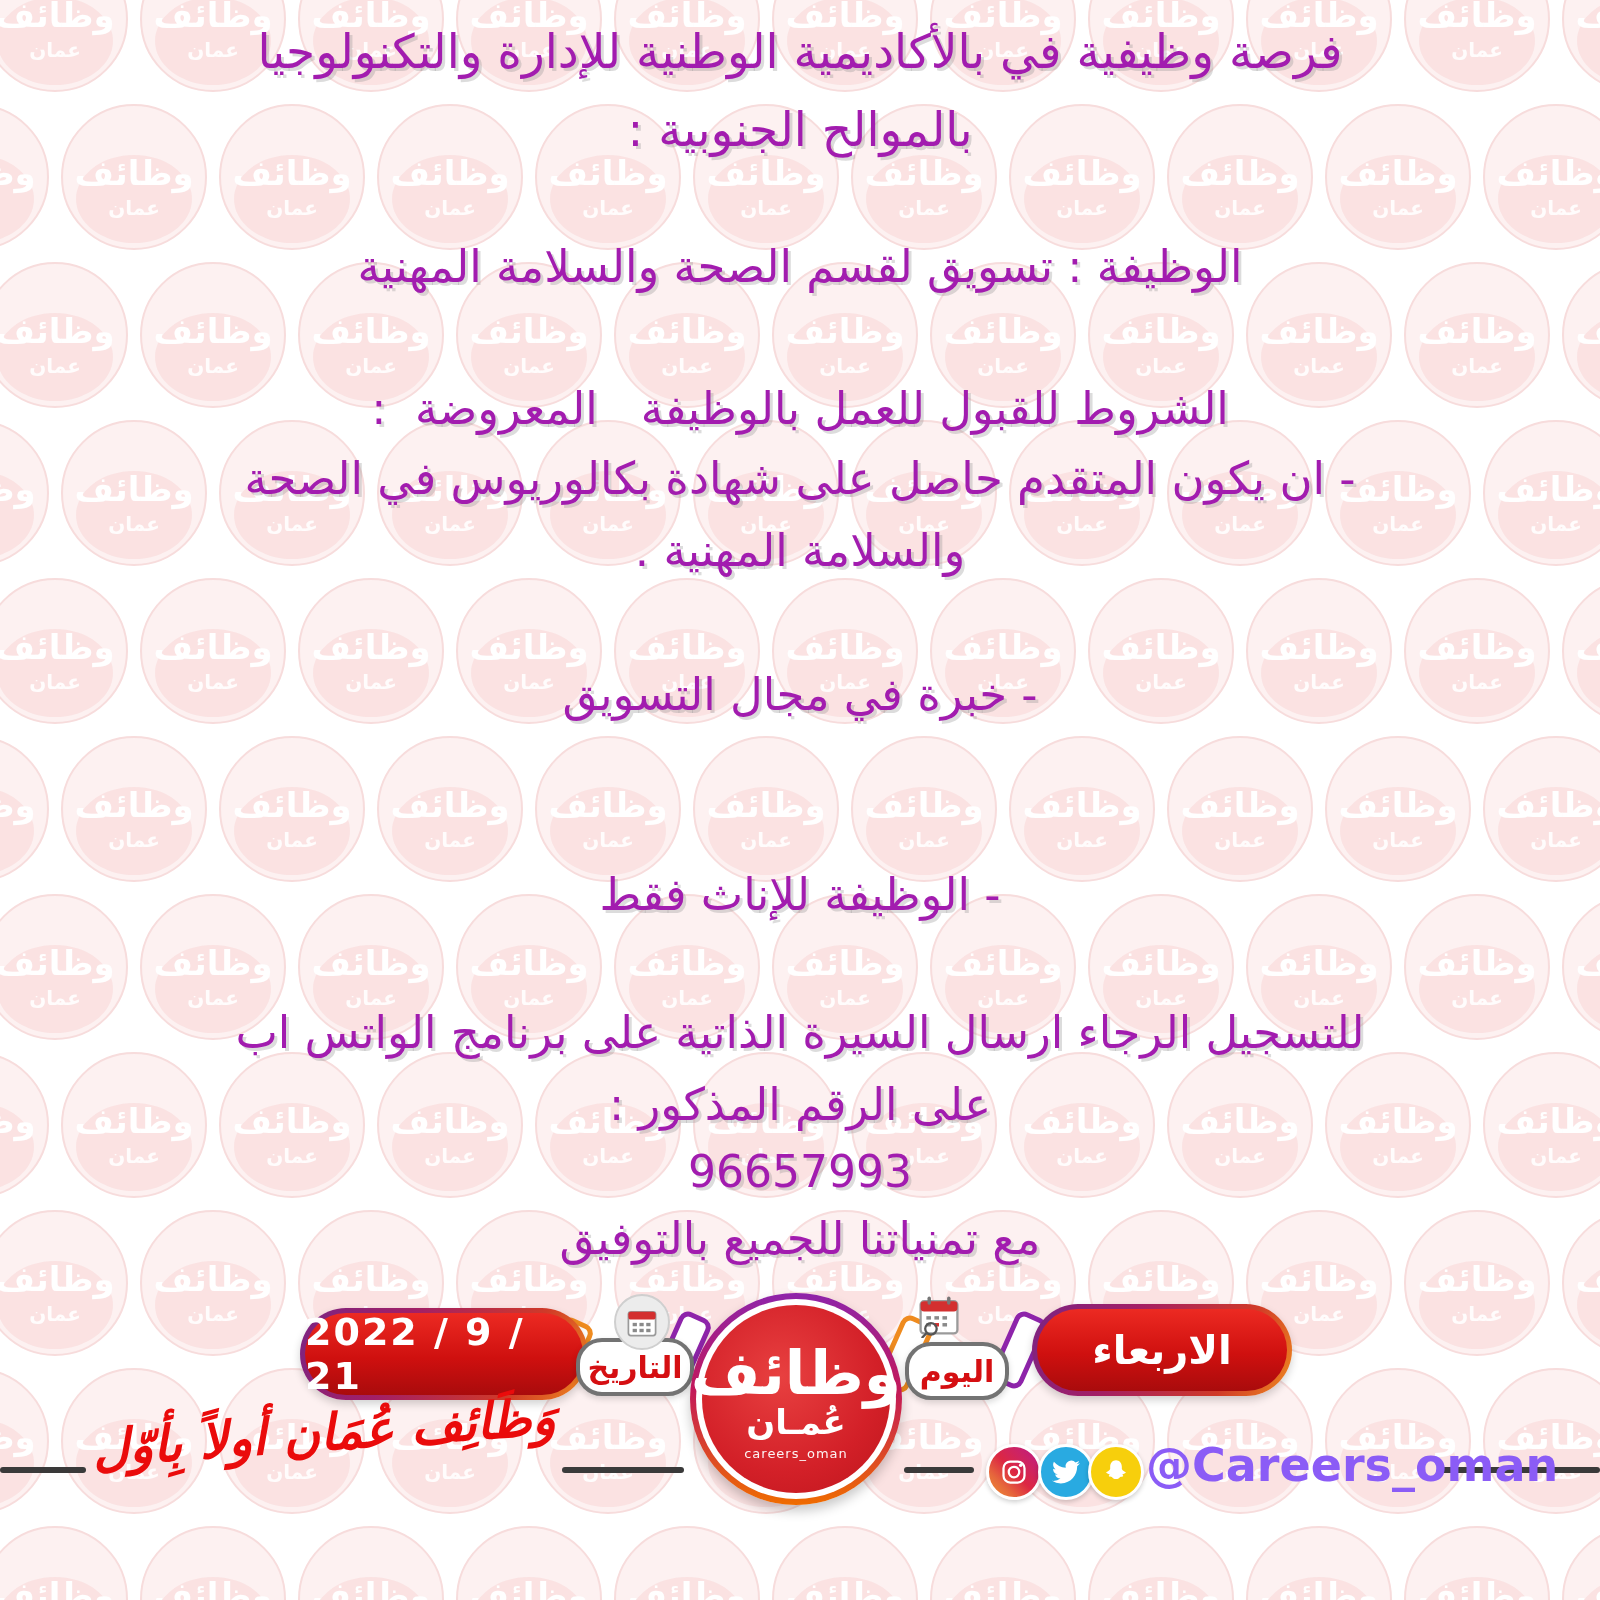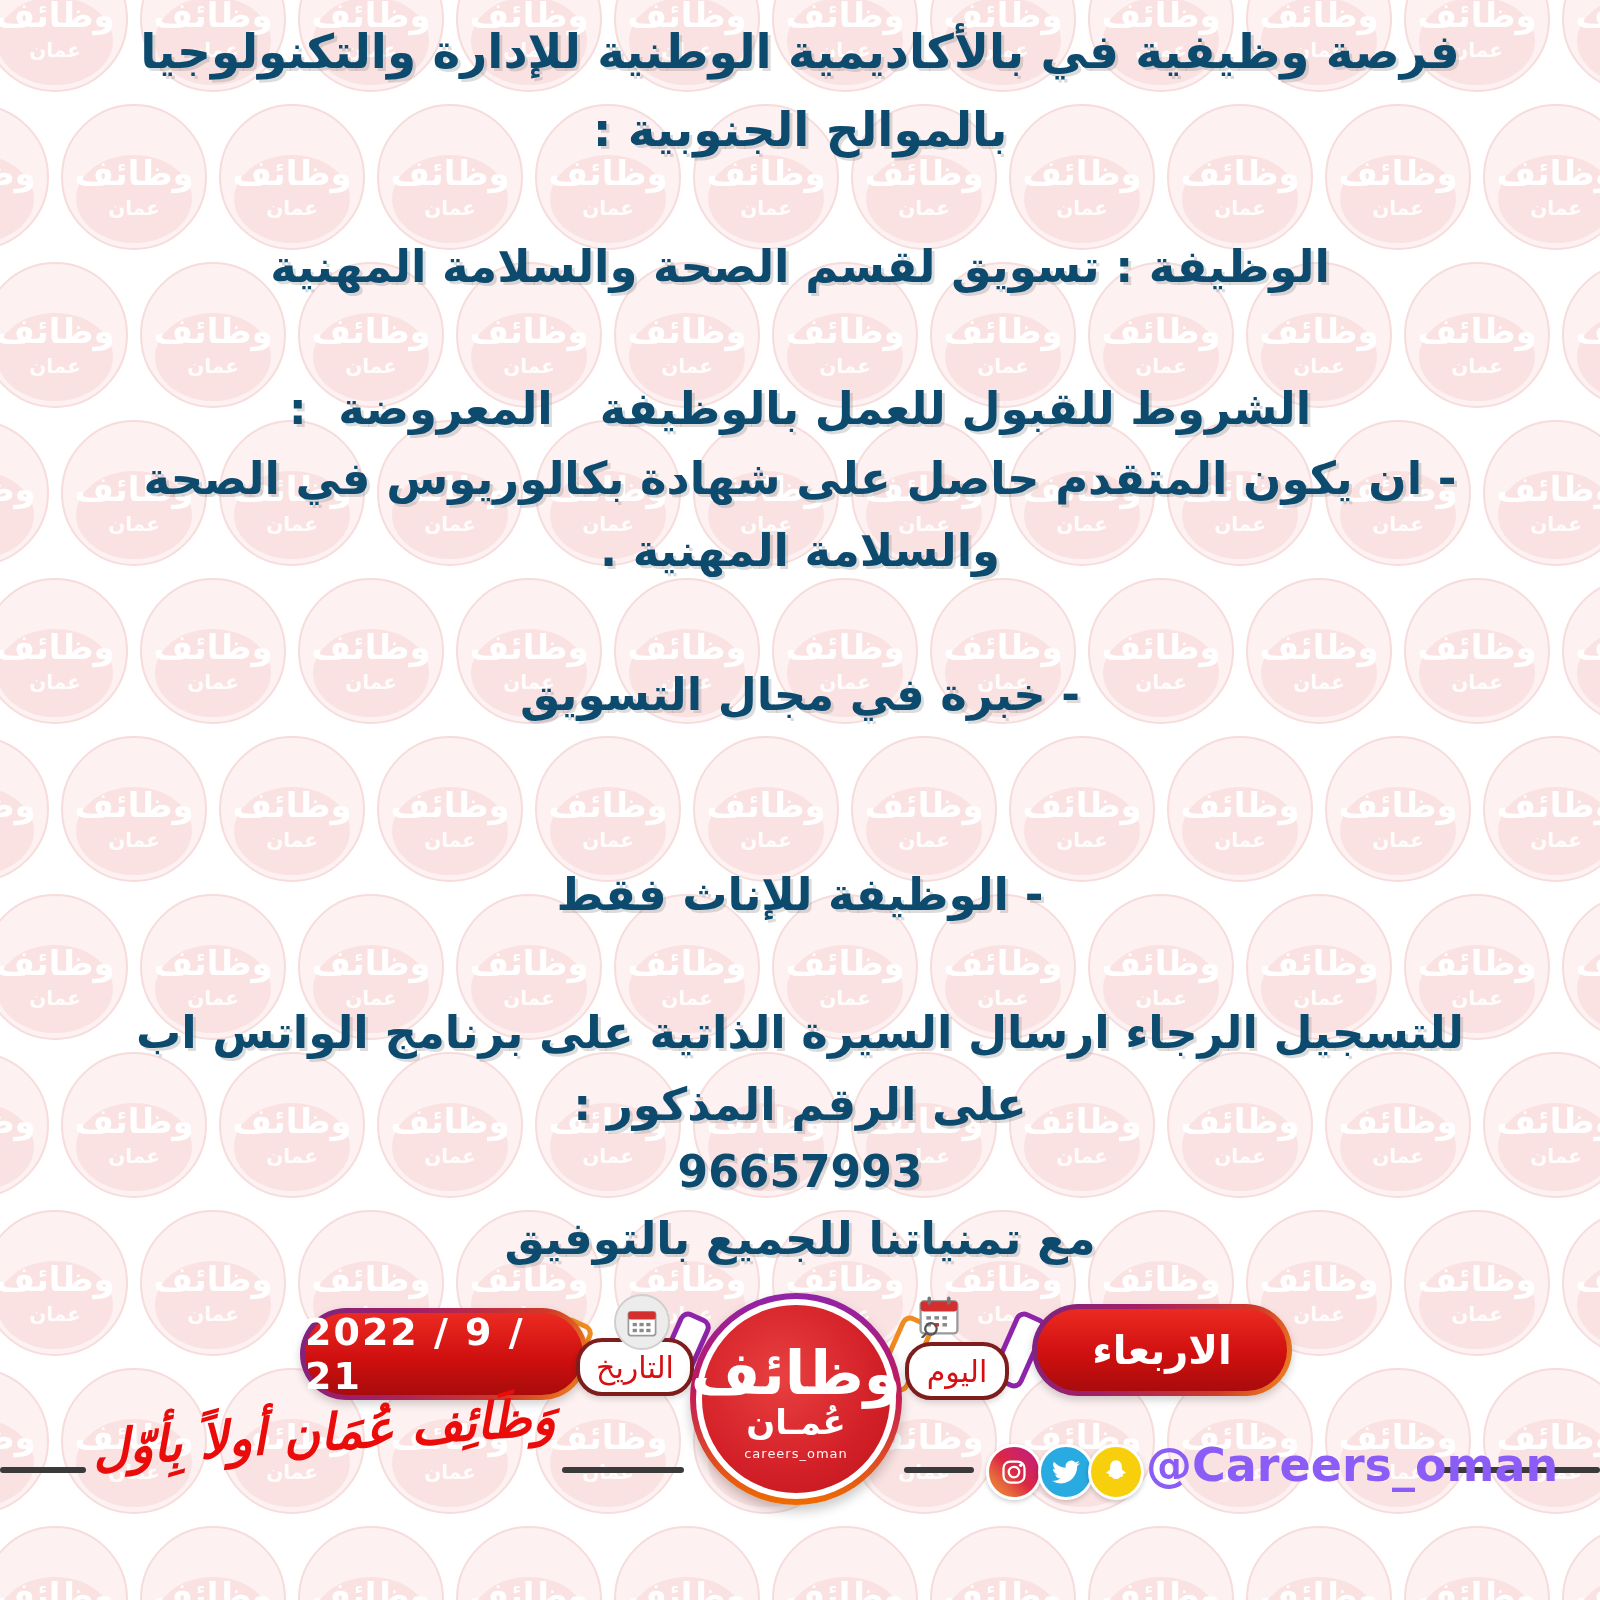--- a/index.html
+++ b/index.html
@@ -4,41 +4,41 @@
 <style>
   html,body{margin:0;padding:0;background:#ffffff;}
   .canvas{
     position:relative;width:1600px;height:1600px;overflow:hidden;
     background:#ffffff;font-family:"DejaVu Sans",sans-serif;direction:rtl;
   }
   .watermark{position:absolute;inset:0;z-index:0;}
   .content{position:absolute;inset:0;z-index:2;}
   .tline{
     position:absolute;left:0;width:100%;text-align:center;
-    color:#0c4a6e;font-weight:700;white-space:pre;
+    color:#a21caf;font-weight:400;white-space:pre;
     text-shadow:3px 3px 0 rgba(140,140,140,.30);
   }
   .fs-title{font-size:47px;}
   .fs-body{font-size:45px;}
   .fs-phone{font-size:44px;direction:ltr;}
   
   .pill-wrap{
     position:absolute;border-radius:46px;padding:5px;z-index:6;
     background:linear-gradient(115deg,#7b2483 0%,#a21f66 35%,#d03a28 75%,#ef8b1f 100%);
     box-shadow:0 4px 8px rgba(0,0,0,.18);
   }
   .pill-inner{
     width:100%;height:100%;border-radius:42px;display:flex;align-items:center;justify-content:center;
     background:linear-gradient(180deg,#ec2a22 0%,#cf100f 55%,#a90b0c 100%);
     color:#ffffff;font-weight:700;
   }
   .mini-pill{
-    position:absolute;background:#ffffff;border:4px solid #7f1d1d;border-radius:26px;
+    position:absolute;background:#ffffff;border:4px solid #737373;border-radius:26px;
     display:flex;align-items:center;justify-content:center;
-    color:#d50f12;font-weight:400;font-size:30px;z-index:7;
+    color:#d50f12;font-weight:700;font-size:30px;z-index:7;
     box-shadow:0 3px 6px rgba(0,0,0,.15);
   }
   .connector{
     position:absolute;width:24px;height:66px;background:#ffffff;border-radius:10px;
     transform:rotate(24deg);z-index:5;
   }
   .connector.orange{border:5px solid #ef8b1f;}
   .connector.purple{border:5px solid #8e24aa;}
   .badge{
     position:absolute;left:690px;top:1293px;width:212px;height:212px;border-radius:50%;z-index:8;

